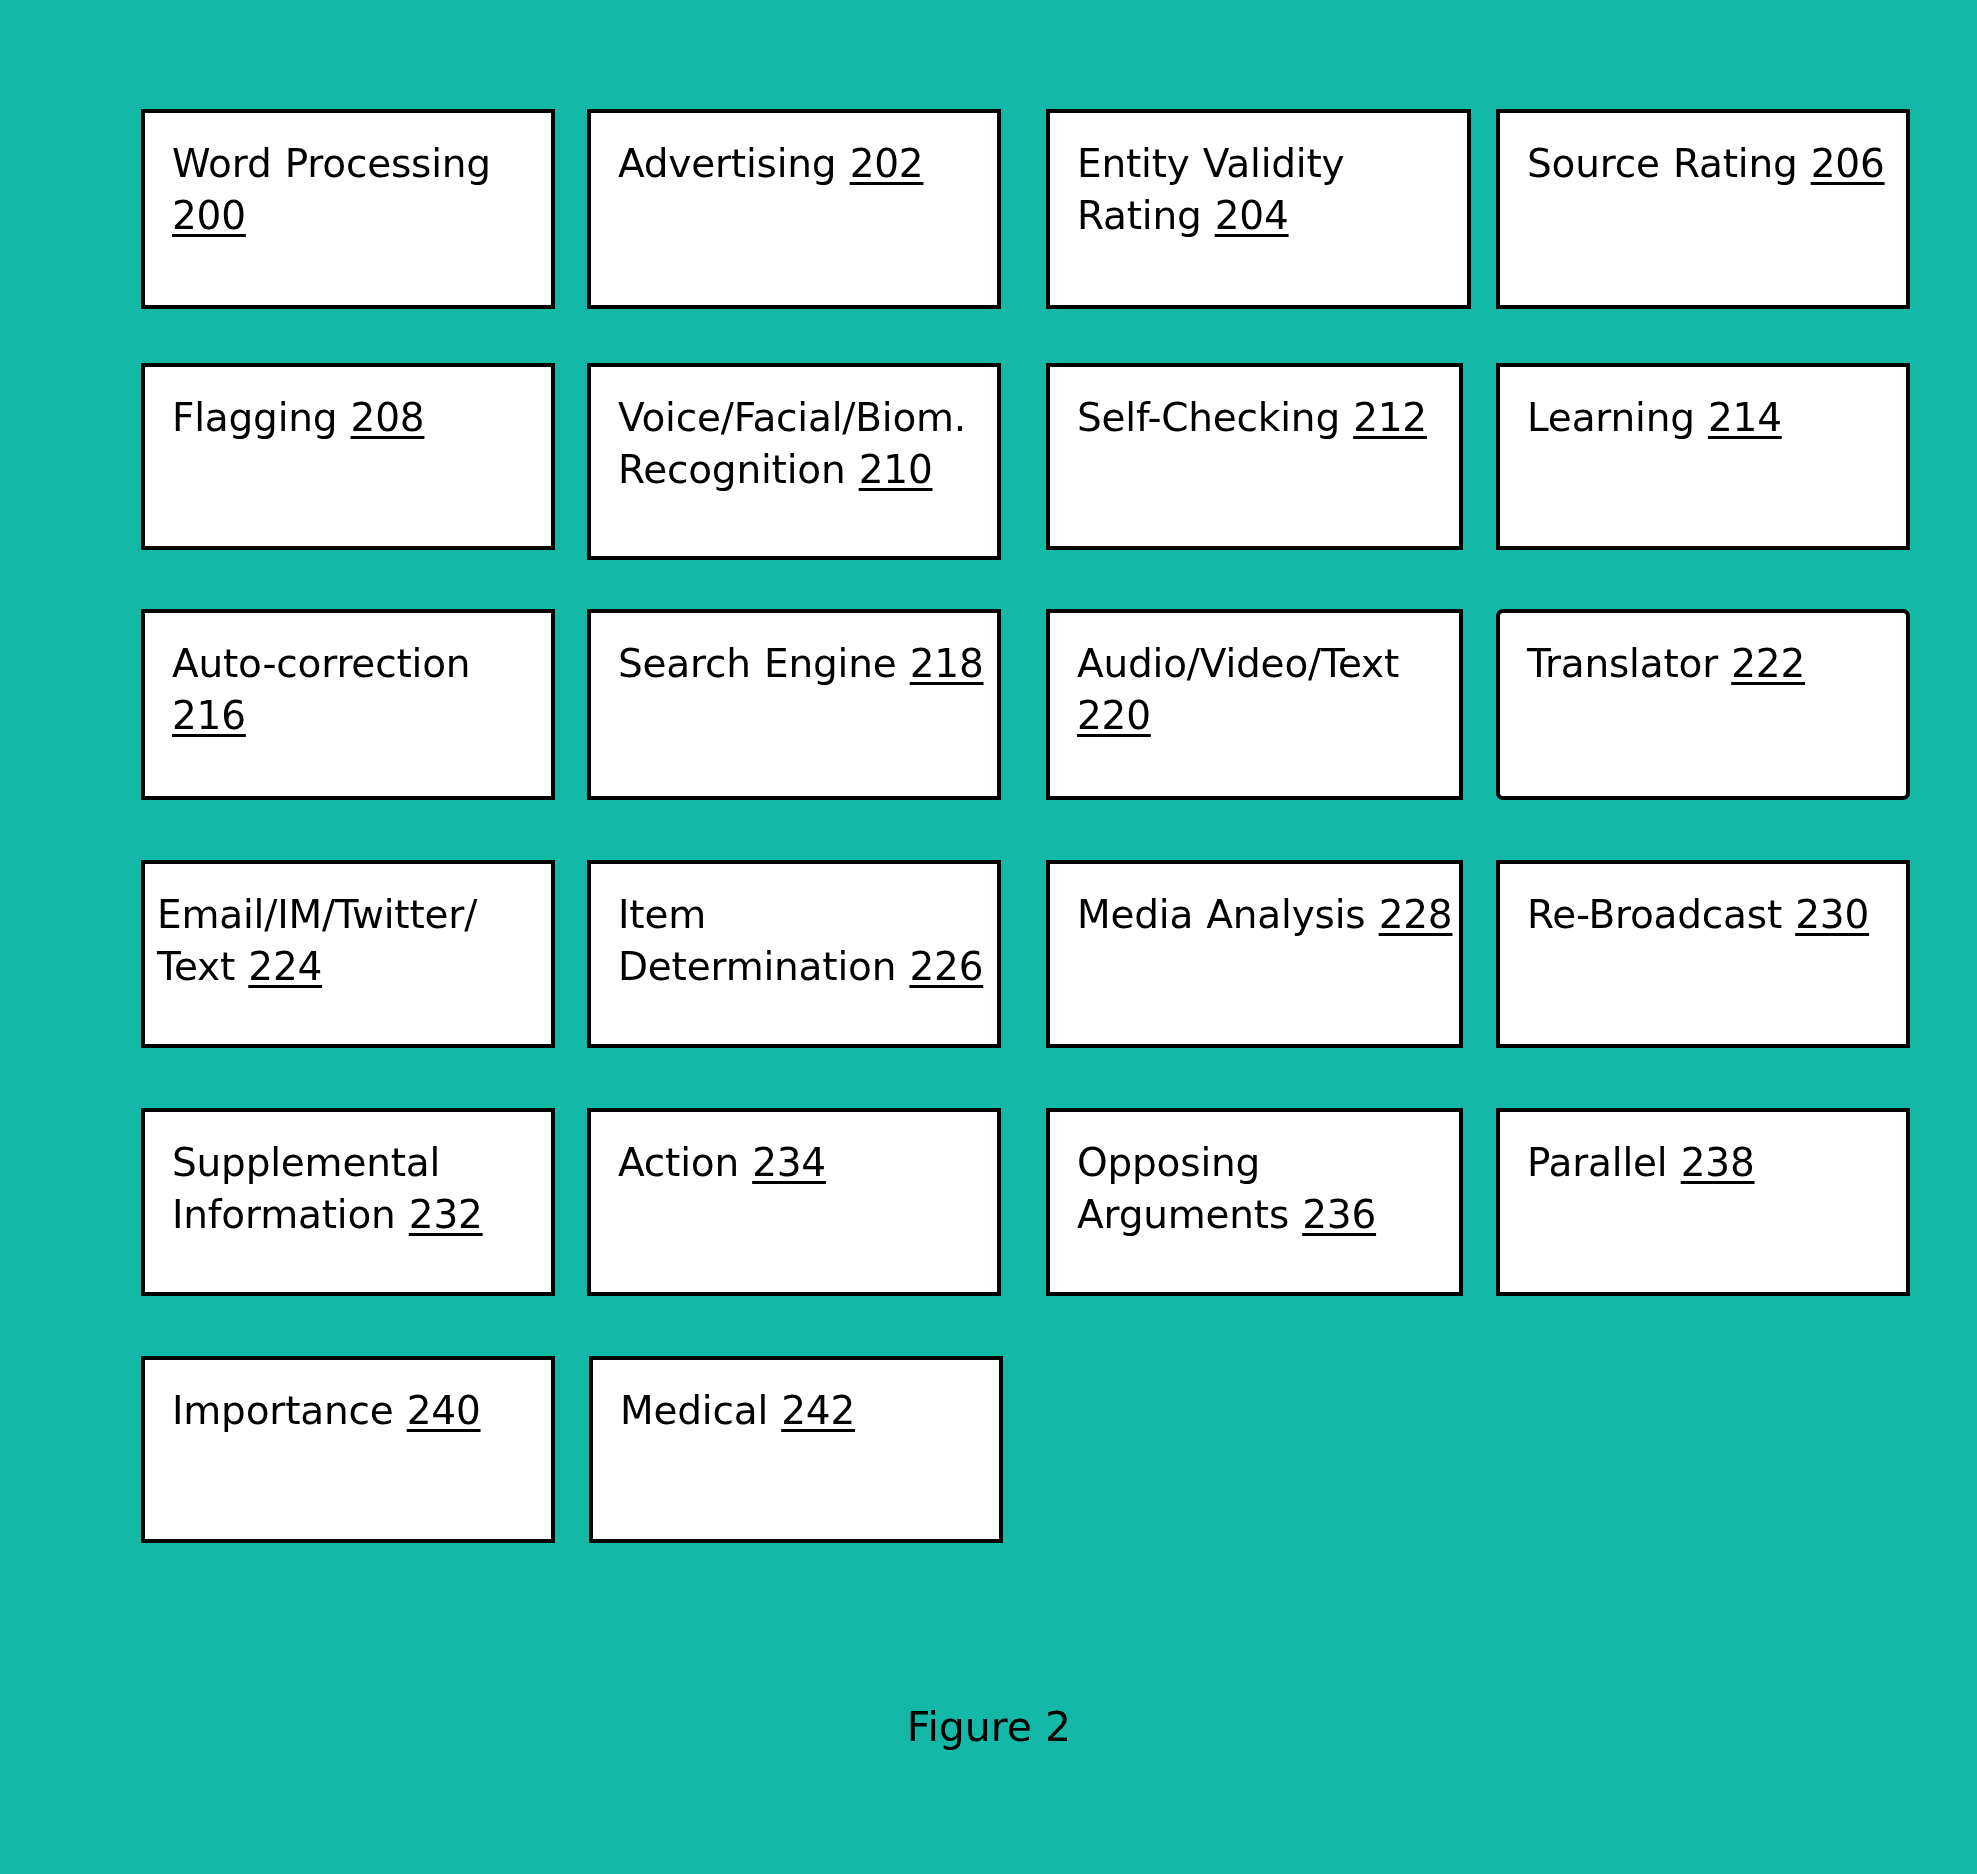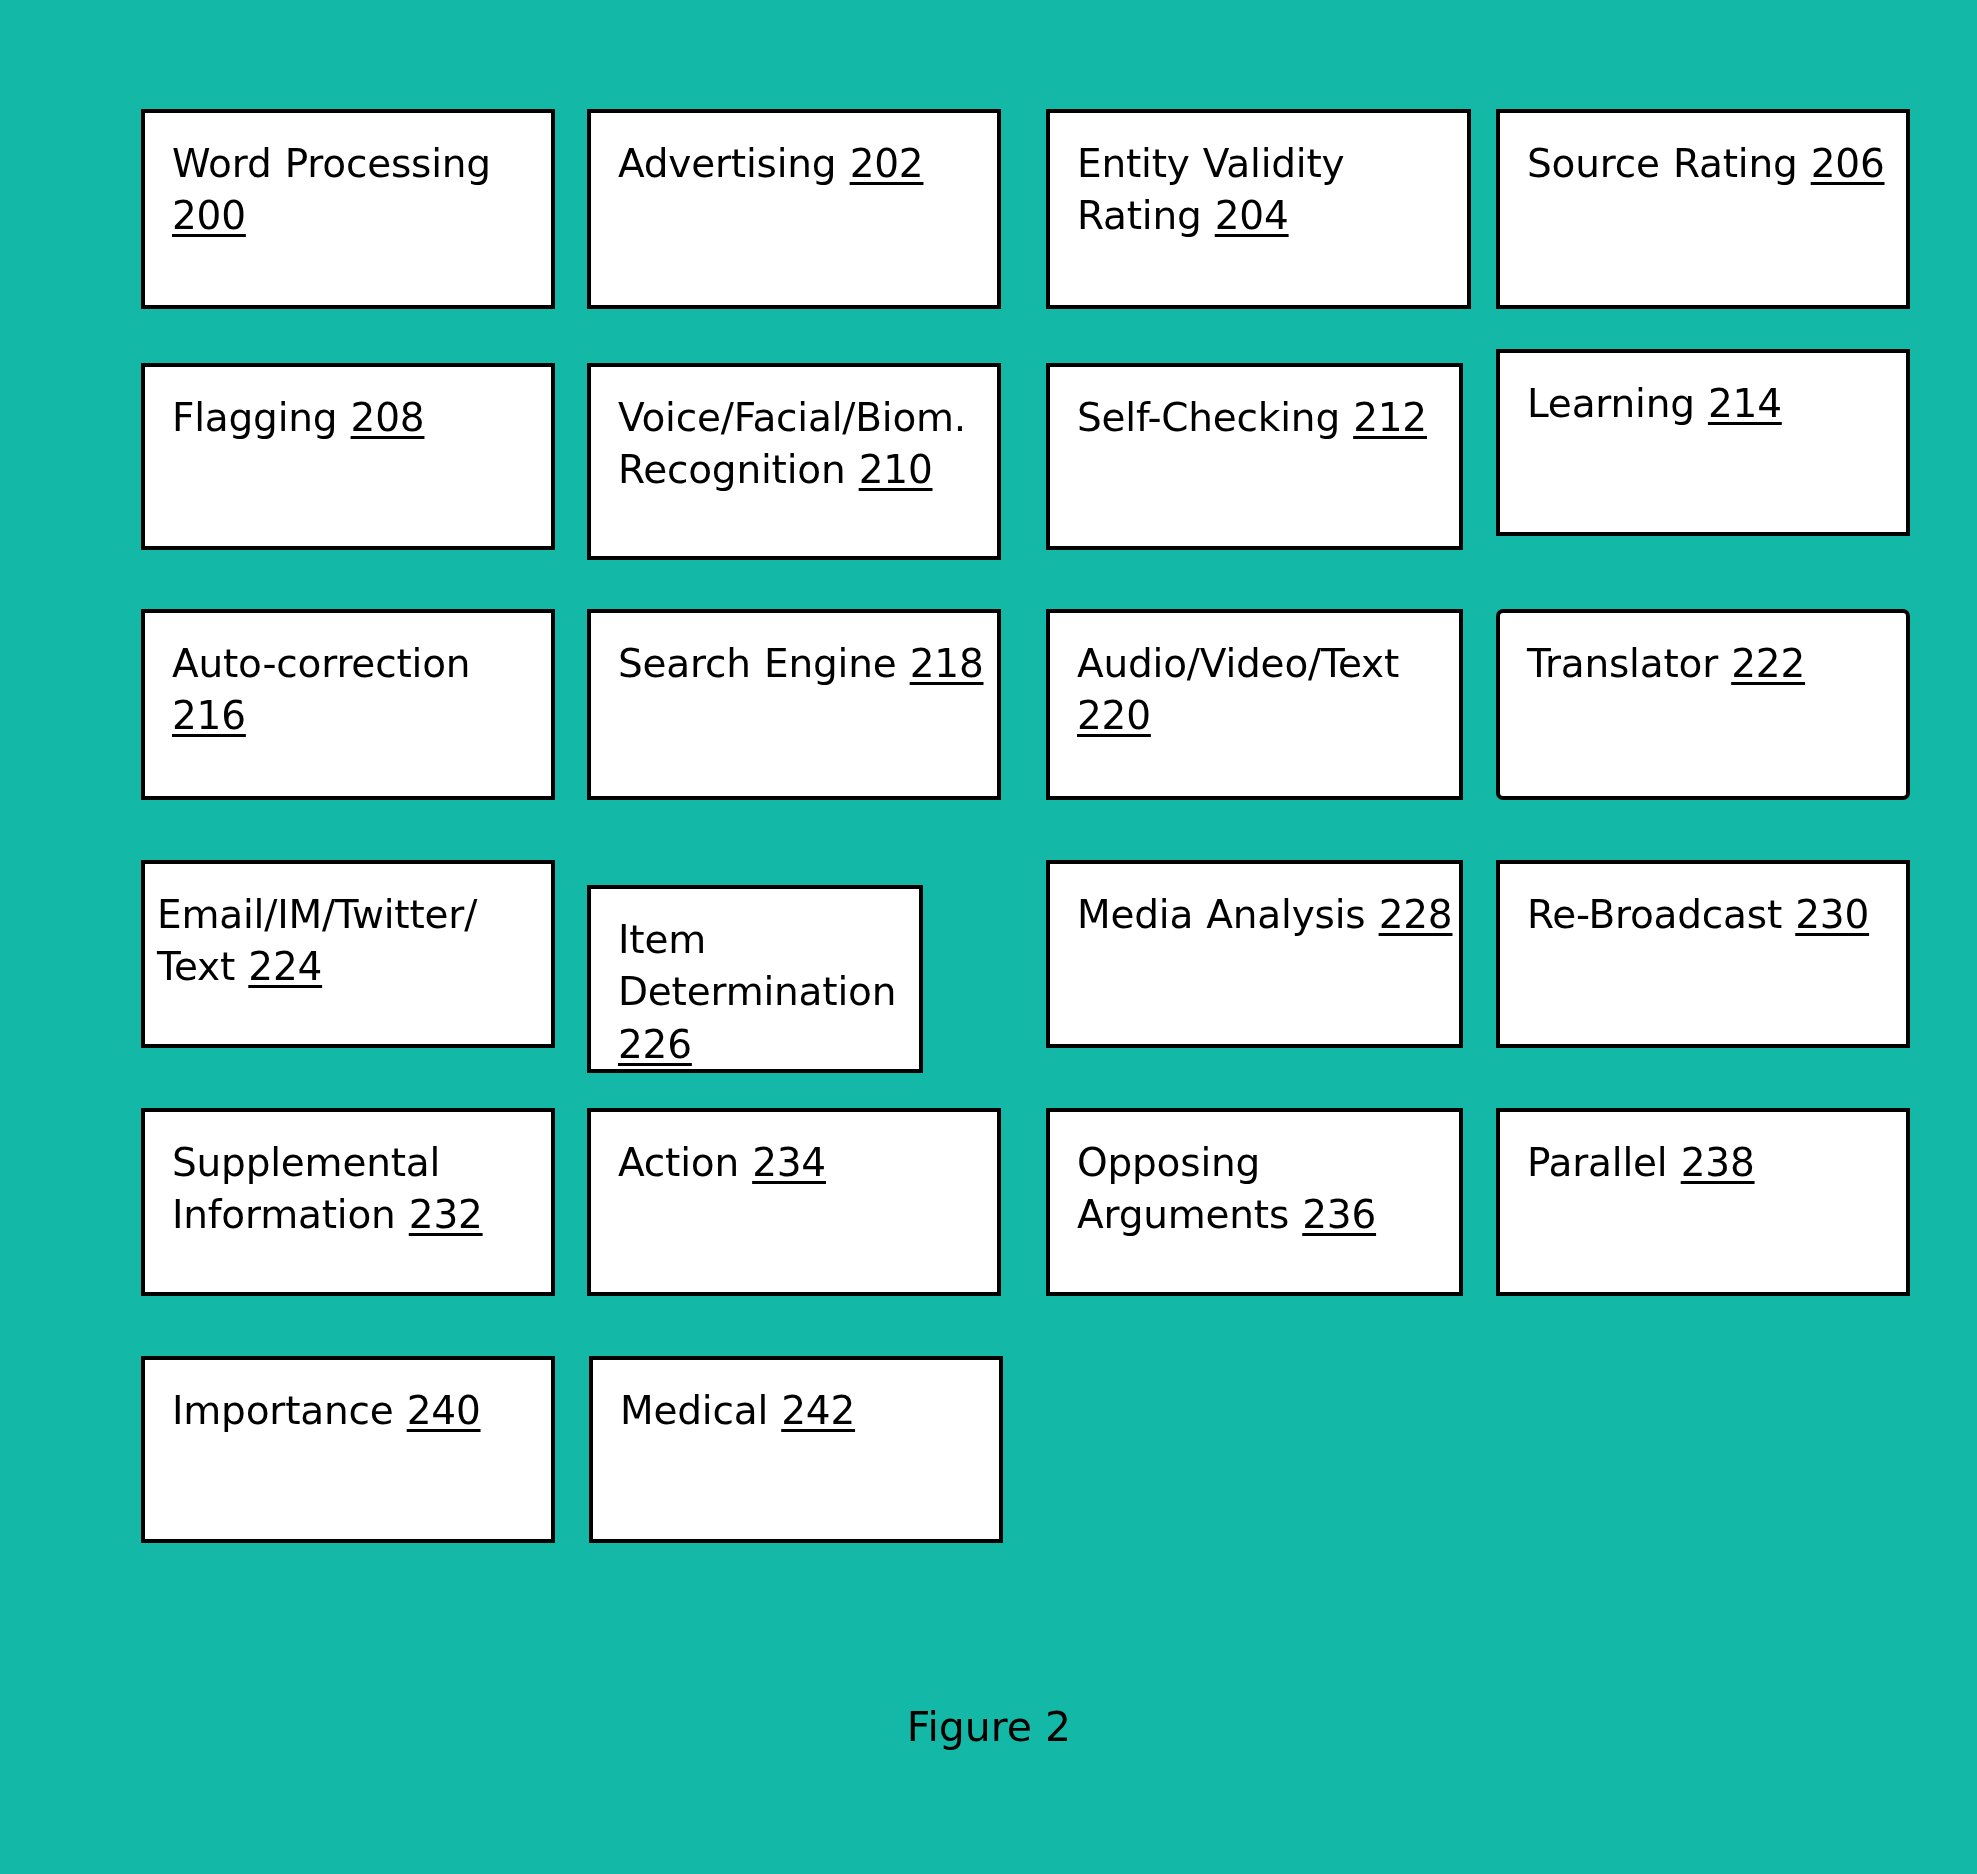--- a/index.html
+++ b/index.html
@@ -66,39 +66,39 @@
       </div>
       <div class="fig-box" style="left: 141px; top: 363px; width: 414px; height: 187px;">
         <span class="label">Flagging <span class="ref">208</span></span>
       </div>
       <div class="fig-box" style="left: 587px; top: 363px; width: 414px; height: 197px;">
         <span class="label">Voice/Facial/Biom.<br>Recognition <span class="ref">210</span></span>
       </div>
       <div class="fig-box" style="left: 1046px; top: 363px; width: 417px; height: 187px;">
         <span class="label">Self-Checking <span class="ref">212</span></span>
       </div>
-      <div class="fig-box" style="left: 1496px; top: 349px; width: 414px; height: 187px;">
+      <div class="fig-box" style="left: 1496px; top: 363px; width: 414px; height: 187px;">
         <span class="label">Learning <span class="ref">214</span></span>
       </div>
       <div class="fig-box" style="left: 141px; top: 609px; width: 414px; height: 191px;">
         <span class="label">Auto-correction<br><span class="ref">216</span></span>
       </div>
       <div class="fig-box" style="left: 587px; top: 609px; width: 414px; height: 191px;">
         <span class="label">Search Engine <span class="ref">218</span></span>
       </div>
       <div class="fig-box" style="left: 1046px; top: 609px; width: 417px; height: 191px;">
         <span class="label">Audio/Video/Text<br><span class="ref">220</span></span>
       </div>
       <div class="fig-box" style="left: 1496px; top: 609px; width: 414px; height: 191px; border-radius: 7px;">
         <span class="label">Translator <span class="ref">222</span></span>
       </div>
       <div class="fig-box" style="left: 141px; top: 860px; width: 414px; height: 188px; padding-left: 12px;">
         <span class="label">Email/IM/Twitter/<br>Text <span class="ref">224</span></span>
       </div>
-      <div class="fig-box" style="left: 587px; top: 885px; width: 336px; height: 188px;">
+      <div class="fig-box" style="left: 587px; top: 860px; width: 414px; height: 188px;">
         <span class="label">Item<br>Determination <span class="ref">226</span></span>
       </div>
       <div class="fig-box" style="left: 1046px; top: 860px; width: 417px; height: 188px;">
         <span class="label">Media Analysis <span class="ref">228</span></span>
       </div>
       <div class="fig-box" style="left: 1496px; top: 860px; width: 414px; height: 188px;">
         <span class="label">Re-Broadcast <span class="ref">230</span></span>
       </div>
       <div class="fig-box" style="left: 141px; top: 1108px; width: 414px; height: 188px;">
         <span class="label">Supplemental<br>Information <span class="ref">232</span></span>

